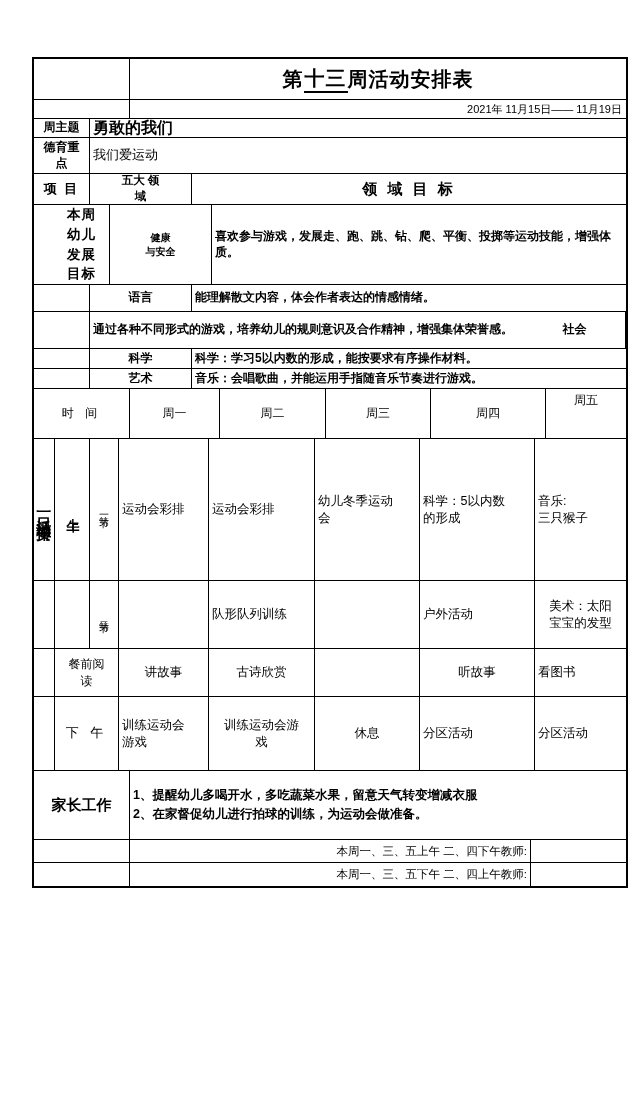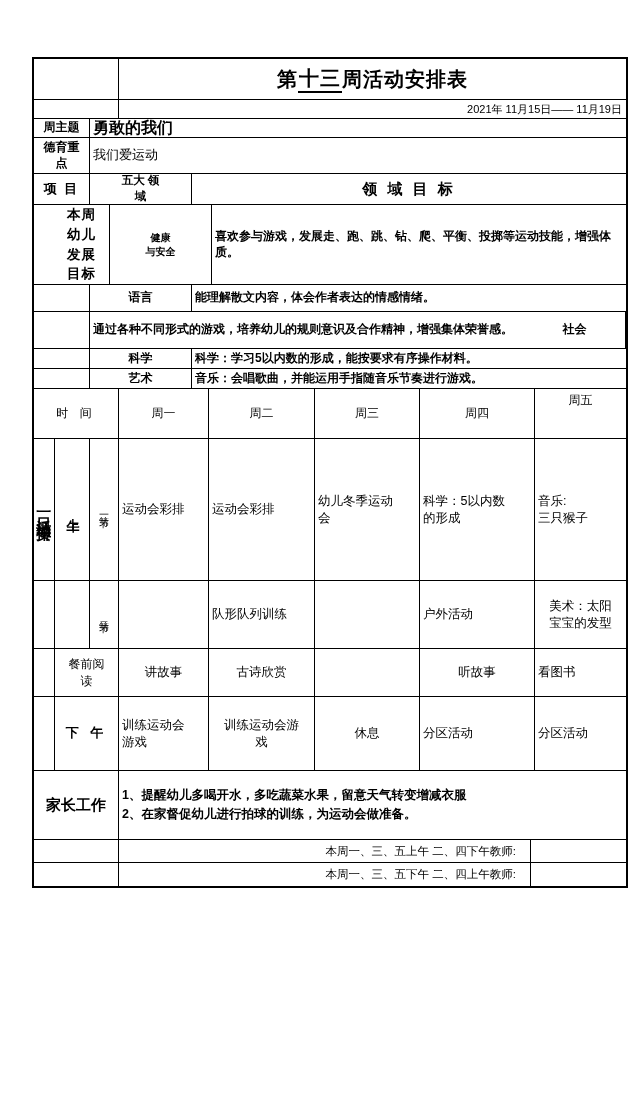--- a/index.html
+++ b/index.html
@@ -12,21 +12,21 @@
   .cell{box-sizing:border-box;display:flex;align-items:center;padding:1px 3px;
         overflow:hidden;line-height:1.3;}
   .bR{border-right:1px solid #000;}
   .fill{flex:1;min-width:0;}
   .center{justify-content:center;text-align:center;}
   .right{justify-content:flex-end;text-align:right;}
   .top{align-items:flex-start;padding-top:4px;}
   .pre{white-space:pre-line;}
   .b{font-weight:normal;}
   
-  .w-label{width:56px}.w-dom{width:102px}.w-time{width:85px}
+  .w-label{width:56px}.w-dom{width:102px}.w-time{width:96px}
   .w-c1{width:21px}.w-c2{width:35px}.w-c3{width:29px}.w-c23{width:64px}
   .w-d1{width:90px}.w-d2{width:106px}.w-d3{width:105px}.w-d4{width:115px}
   
   .h-title{height:40px}.h-date{height:18px}.h-theme{height:18px}.h-moral{height:35px}
   .h-proj{height:30px}.h-dev{height:79px}.h-lang{height:26px}.h-soc{height:36px}
   .h-sci{height:19px}.h-art{height:19px}.h-craft{height:36px}.h-days{height:49px}
   .h-m1{height:141px}.h-m2{height:67px}.h-read{height:47px}.h-aft{height:73px}
   .h-parent{height:68px}.h-t1{height:22px}.h-t2{height:23px}
   
   .title-cell{font-size:20px;font-weight:bold;letter-spacing:1px;}
@@ -42,24 +42,24 @@
   .dom-sm{font-size:10px;font-weight:bold;line-height:1.4;}
   .target-txt{font-size:12px;font-weight:bold;line-height:1.32;}
   .day-hdr{font-size:12px;}
   .time-hdr{font-size:12px;letter-spacing:4px;}
   .sched{font-size:12.5px;}
   .vtext{writing-mode:vertical-rl;text-orientation:upright;}
   .sec-lbl{font-size:15px;font-weight:bold;letter-spacing:2px;}
   .am-lbl{font-size:13px;font-weight:bold;letter-spacing:2px;}
   .sess-lbl{font-size:10px;letter-spacing:1px;}
   .read-lbl{font-size:12px;line-height:1.35;}
-  .pm-lbl{font-size:13px;font-weight:bold;letter-spacing:4px;}
+  .pm-lbl{font-size:13px;font-weight:normal;letter-spacing:4px;}
   .parent-lbl{font-size:15px;font-weight:bold;}
   .parent-txt{font-size:12.5px;font-weight:bold;line-height:1.55;}
-  .teacher{font-size:11.5px;padding-right:14px;}
+  .teacher{font-size:11.5px;padding-right:3px;}
 </style>
 </head>
 <body>
 
 <div class="page">
   <div class="sheet">
 
     <div class="row h-title">
       <div class="cell w-time bR"></div>
       <div class="cell fill center title-cell">

